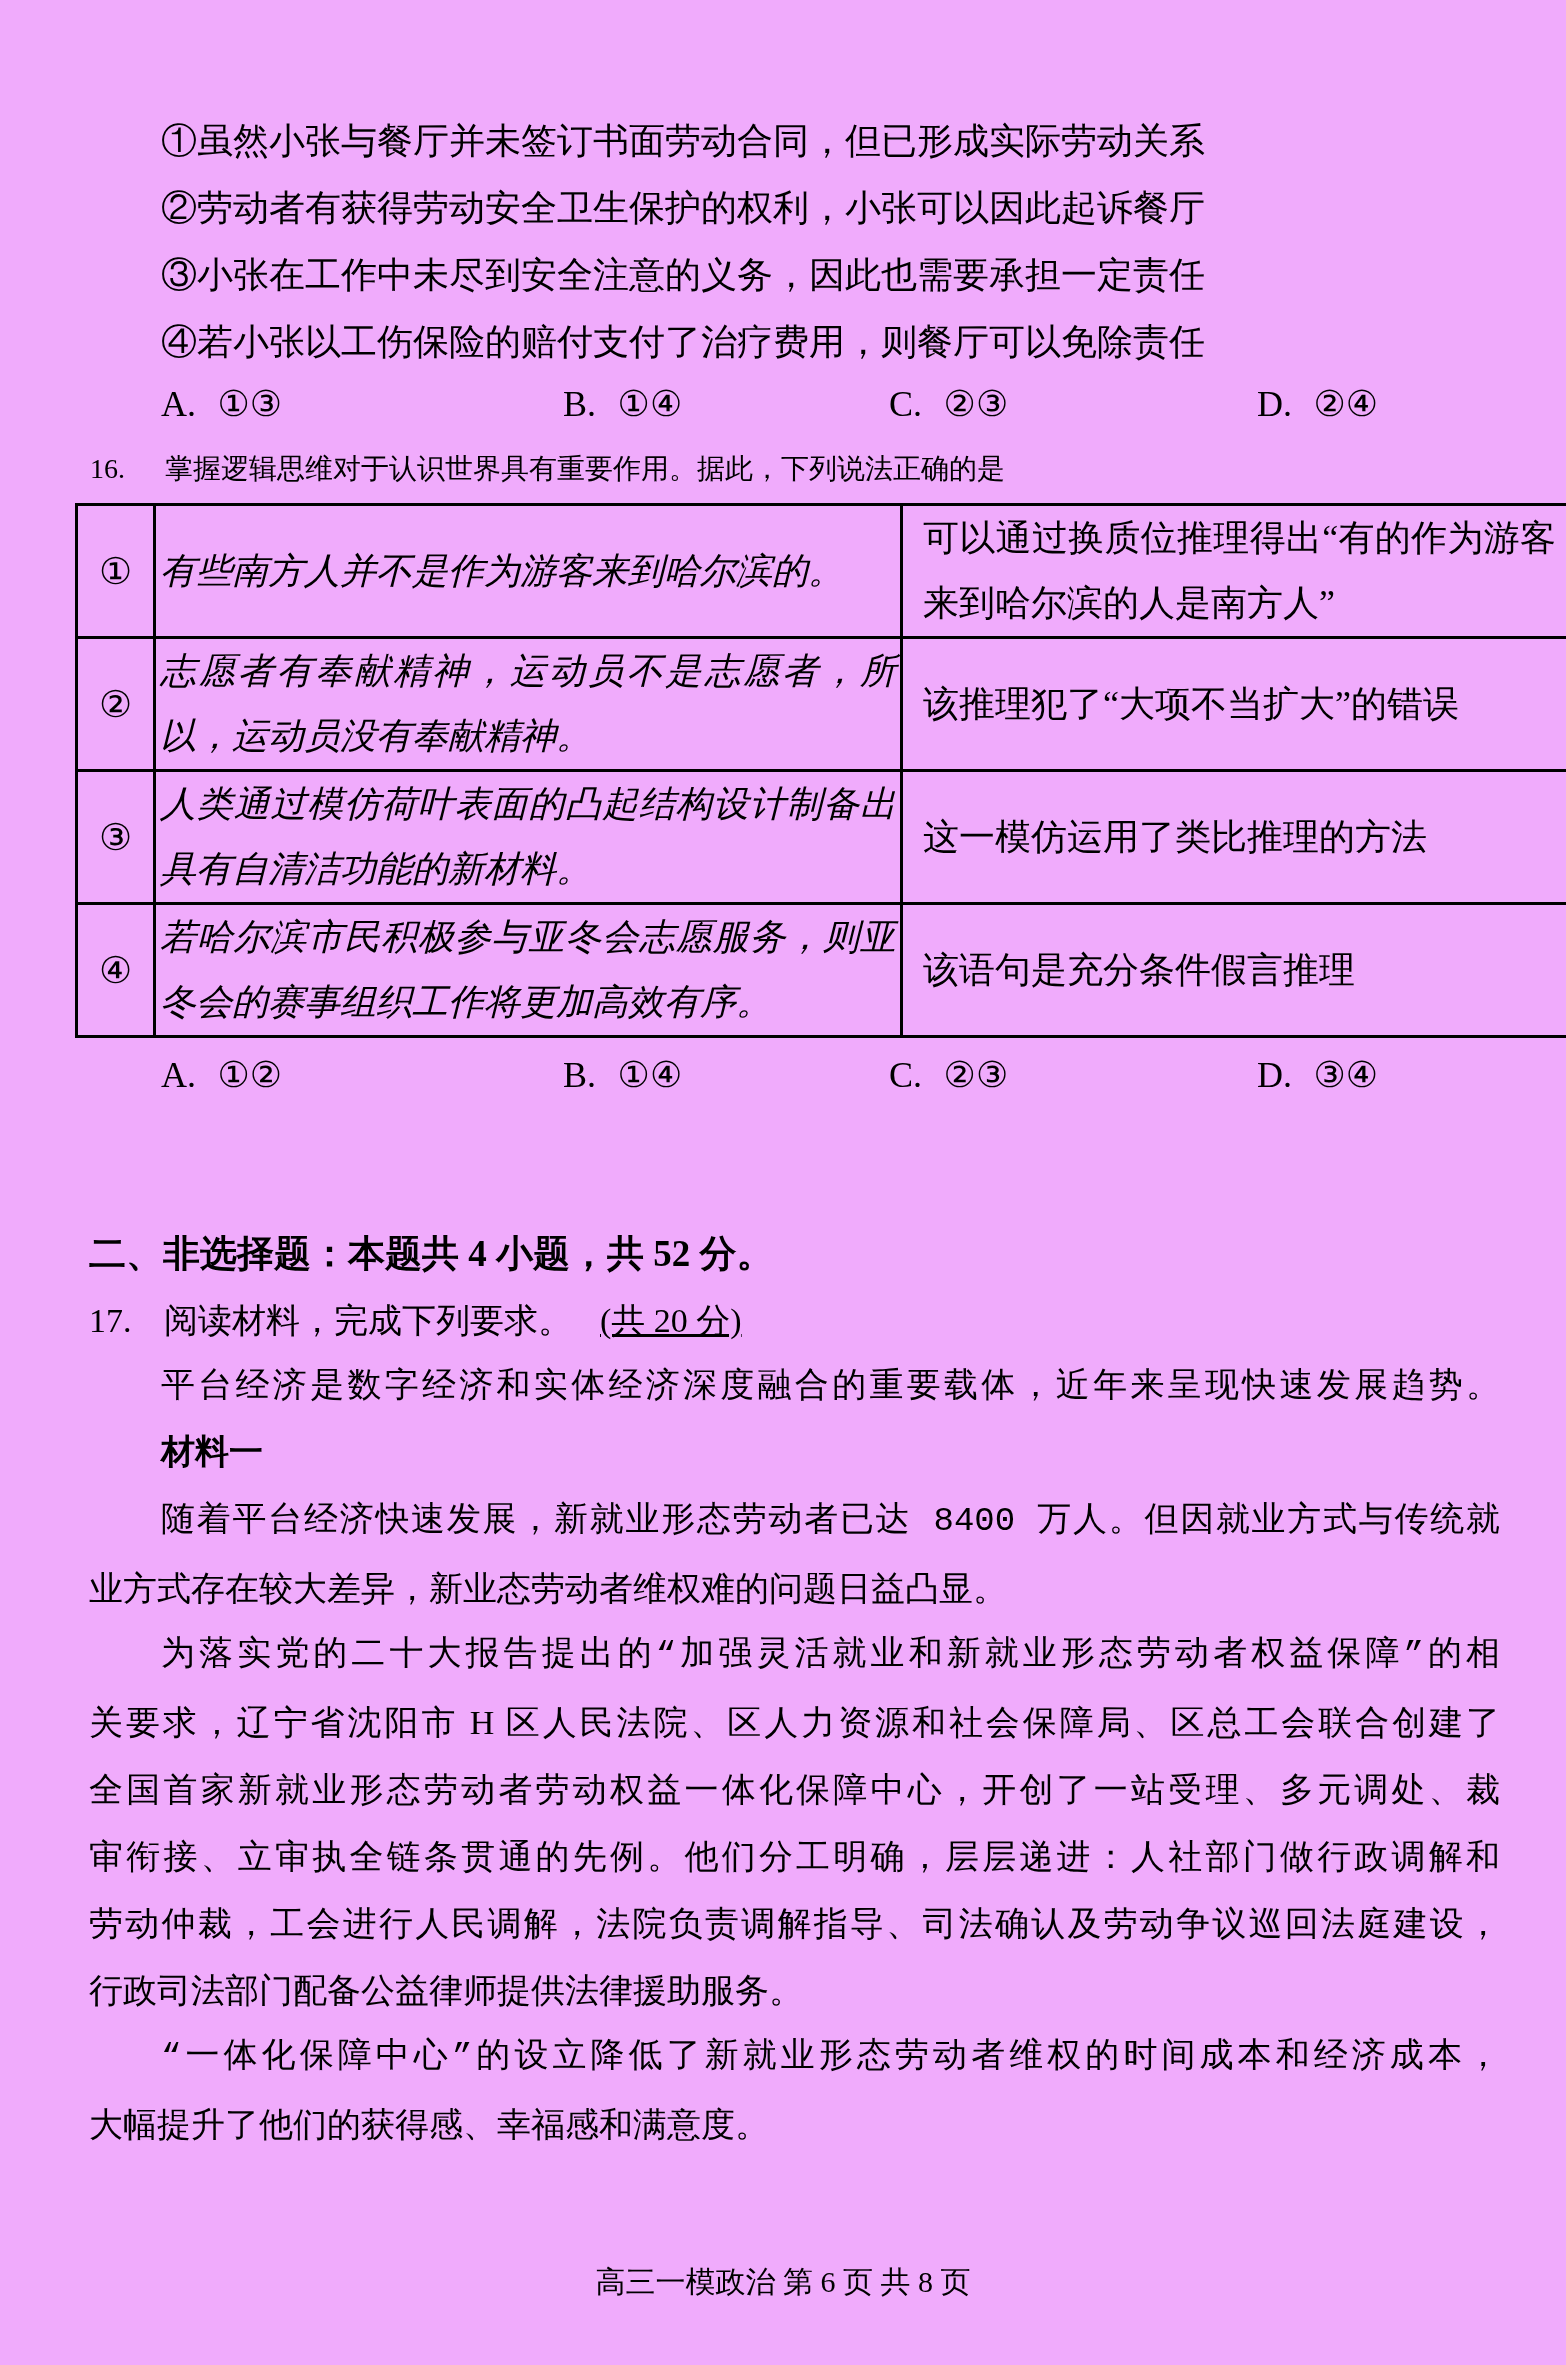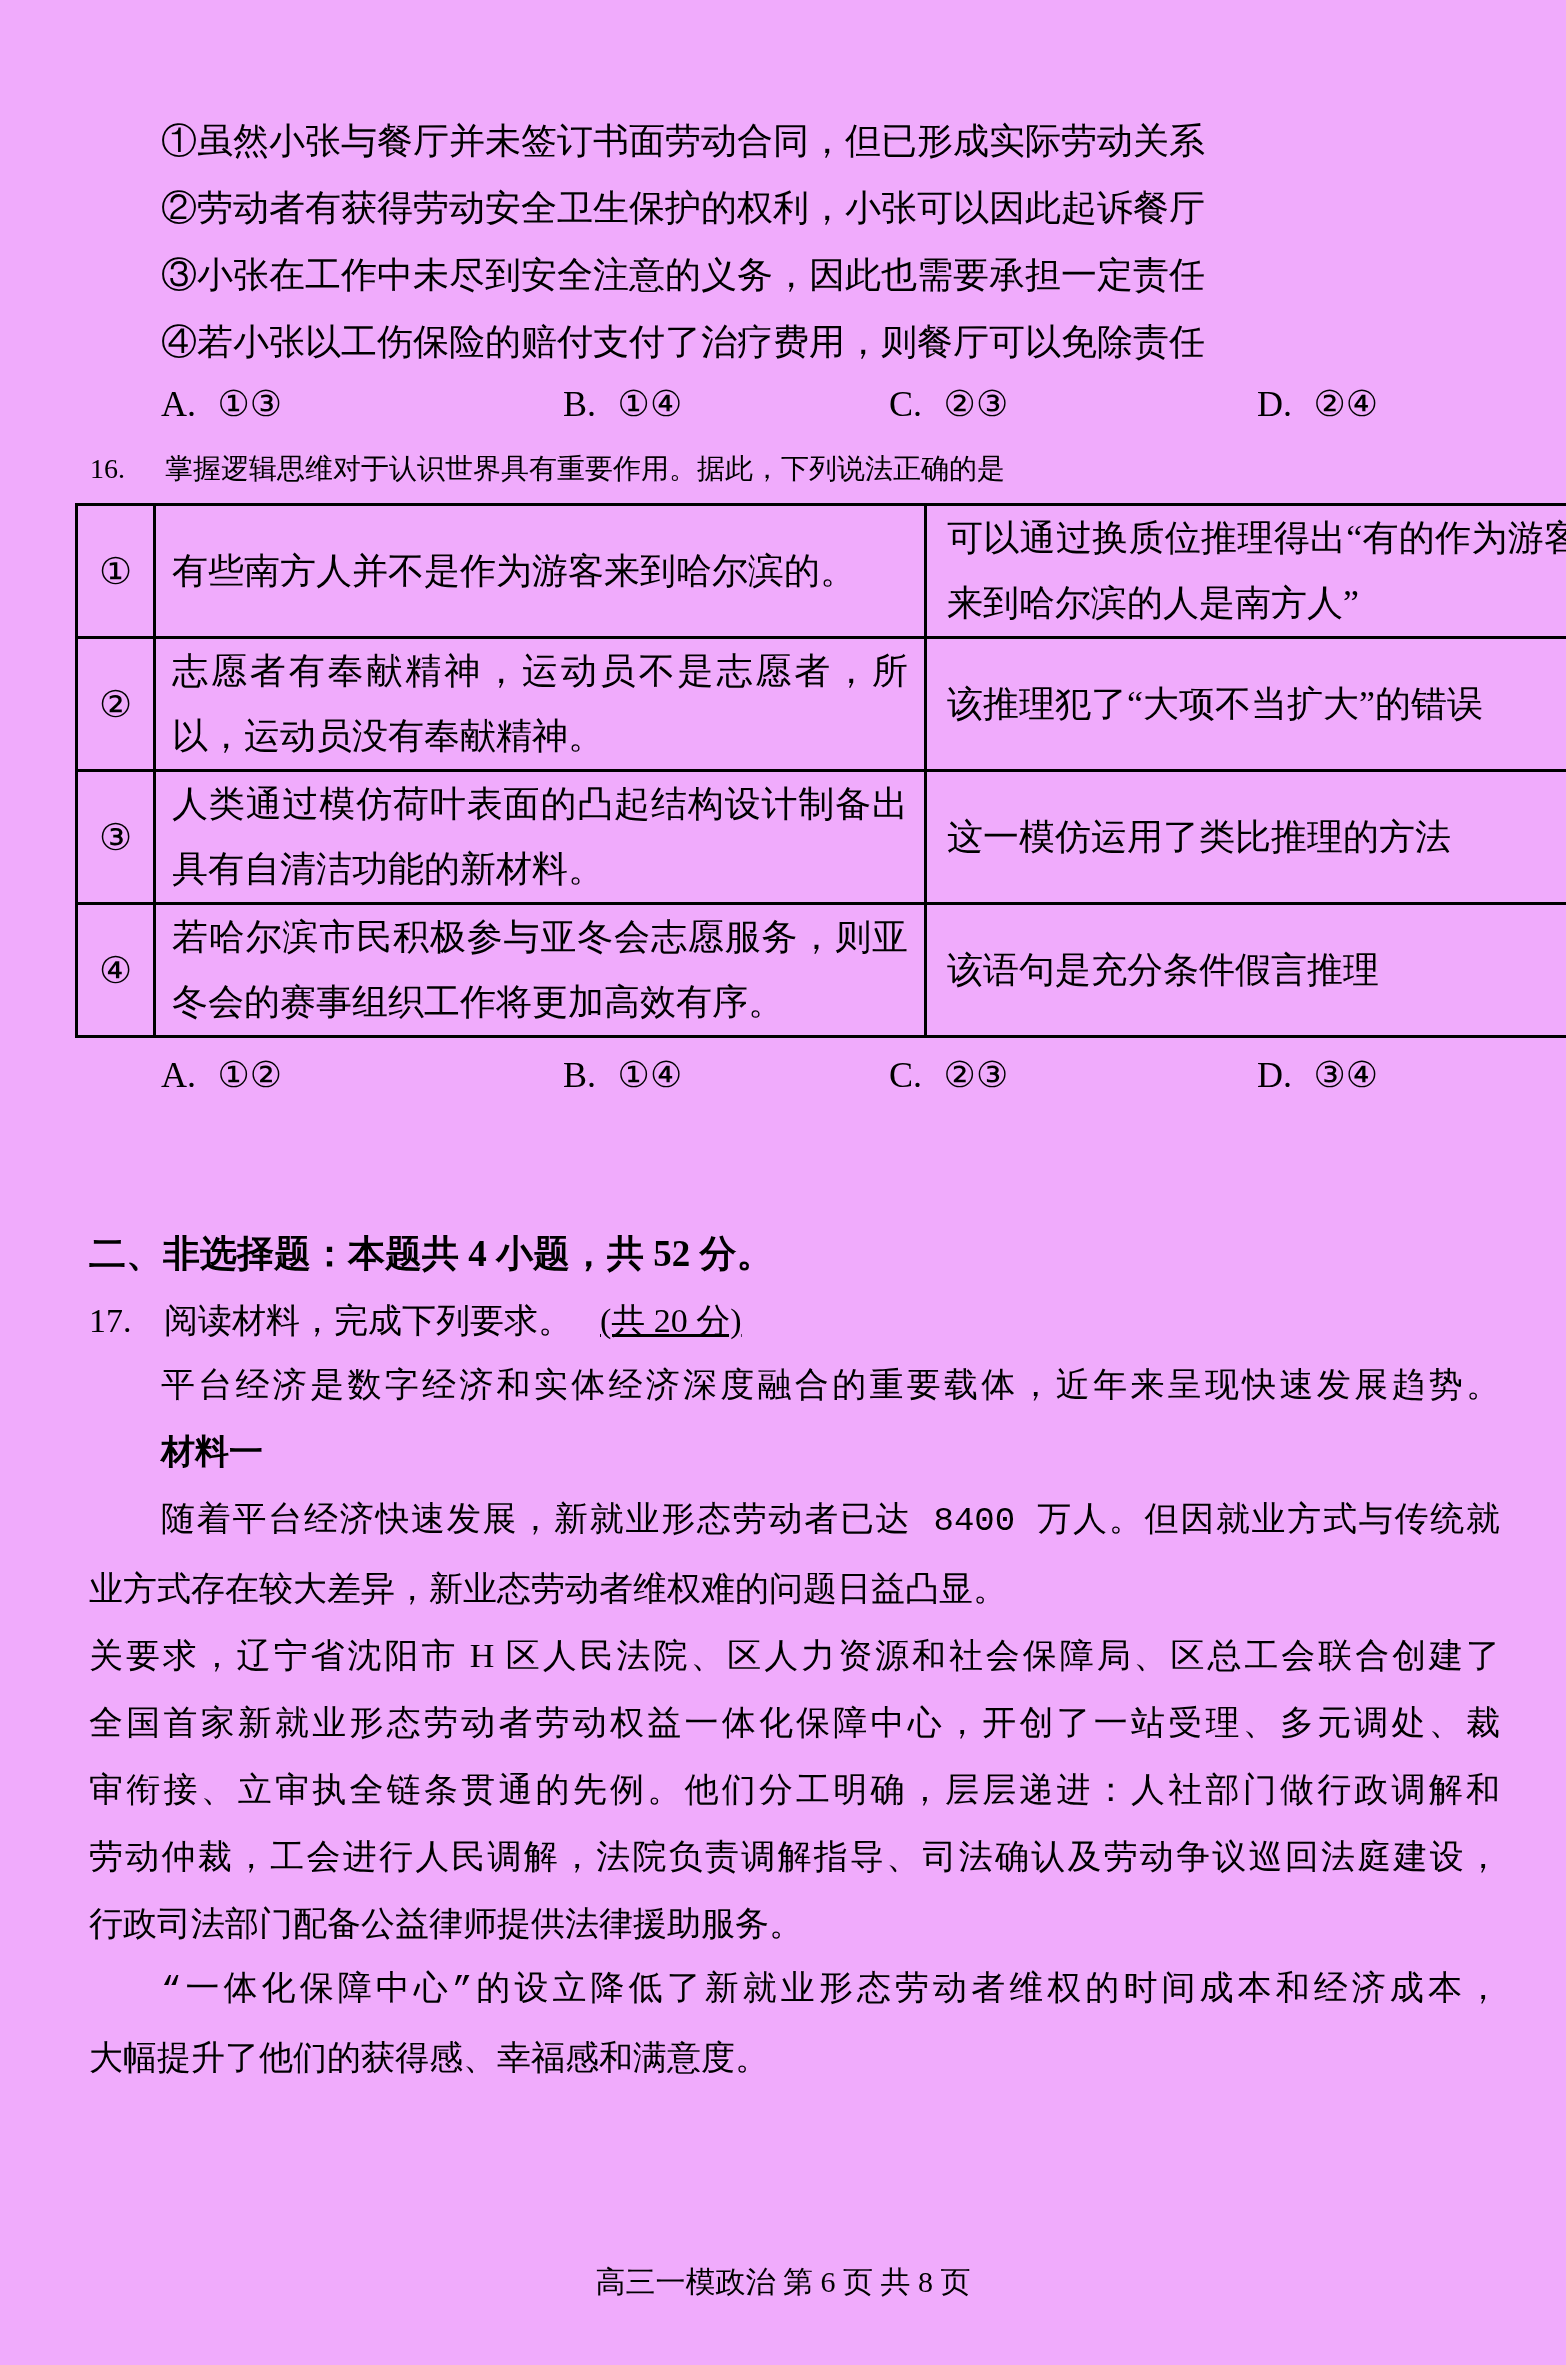--- a/index.html
+++ b/index.html
@@ -29,21 +29,21 @@
   .q16stem .qnum{display:inline-block;width:75px;}
   
   table.logic{
     position:absolute;left:75px;top:503px;
     width:1442px;height:521px;
     border-collapse:collapse;table-layout:fixed;
     font-size:36px;
   }
   table.logic td{border:3.3px solid #000;vertical-align:middle;line-height:65px;}
   td.c-num{width:73px;text-align:center;font-size:37px;}
-  td.c-left{width:736px;text-align:justify;padding:0 16px;}
+  td.c-left{width:736px;text-align:justify;padding:0 4px;font-style:italic;}
   td.c-right{width:633px;text-align:justify;padding:0 20px;}
   tr.t-row{height:130px;}
   
   .body-block{position:absolute;left:89px;top:1220px;width:1411px;font-size:34px;}
   .body-block .bline{height:67px;line-height:67px;white-space:nowrap;}
   .bline.indent{padding-left:72px;font-family:Liberation Mono, monospace;}
   .bline.just{text-align:justify;text-align-last:justify;}
   .bline.bold{font-weight:bold;}
   .bline.hdr{font-weight:bold;font-size:37px;}
   .bline.q17 .qnum{display:inline-block;width:75px;font-weight:normal;}
@@ -108,20 +108,21 @@
 
   <div class="body-block">
     <div class="bline hdr">二、非选择题：本题共 4 小题，共 52 分。</div>
     <div class="bline q17">
       <span class="qnum">17.</span><span>阅读材料，完成下列要求。</span><span class="score">(共 20 分)</span>
     </div>
     <div class="bline indent just">平台经济是数字经济和实体经济深度融合的重要载体，近年来呈现快速发展趋势。</div>
     <div class="bline indent bold">材料一</div>
     <div class="bline indent just">随着平台经济快速发展，新就业形态劳动者已达 8400 万人。但因就业方式与传统就</div>
     <div class="bline">业方式存在较大差异，新业态劳动者维权难的问题日益凸显。</div>
+    <div class="bline indent just">为落实党的二十大报告提出的“加强灵活就业和新就业形态劳动者权益保障”的相</div>
     <div class="bline just">关要求，辽宁省沈阳市 H 区人民法院、区人力资源和社会保障局、区总工会联合创建了</div>
     <div class="bline just">全国首家新就业形态劳动者劳动权益一体化保障中心，开创了一站受理、多元调处、裁</div>
     <div class="bline just">审衔接、立审执全链条贯通的先例。他们分工明确，层层递进：人社部门做行政调解和</div>
     <div class="bline just">劳动仲裁，工会进行人民调解，法院负责调解指导、司法确认及劳动争议巡回法庭建设，</div>
     <div class="bline">行政司法部门配备公益律师提供法律援助服务。</div>
     <div class="bline indent just">“一体化保障中心”的设立降低了新就业形态劳动者维权的时间成本和经济成本，</div>
     <div class="bline">大幅提升了他们的获得感、幸福感和满意度。</div>
   </div>
 
   <div class="footer">高三一模政治 第 6 页 共 8 页</div>

